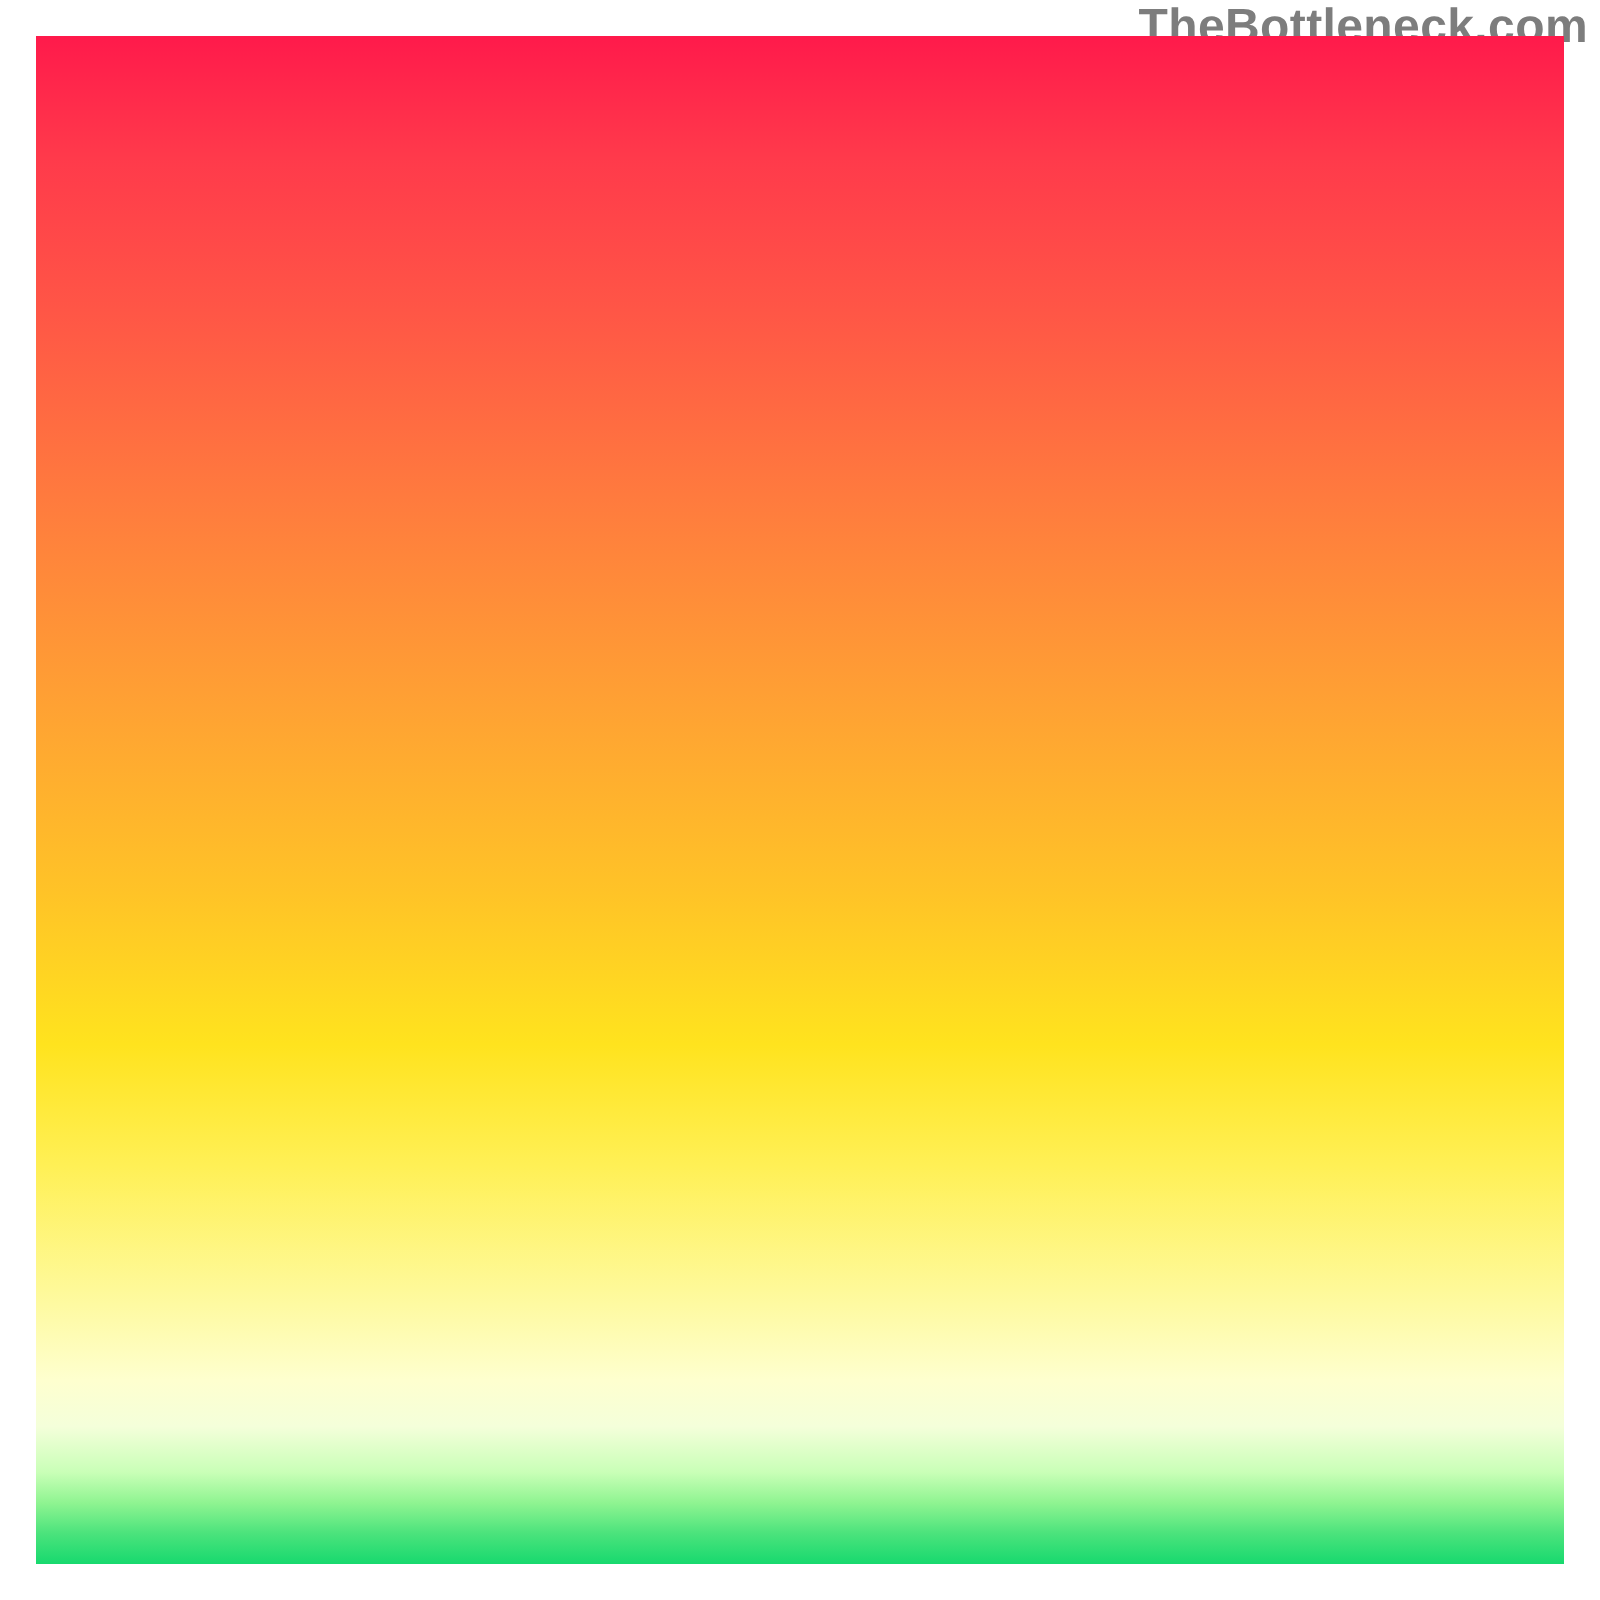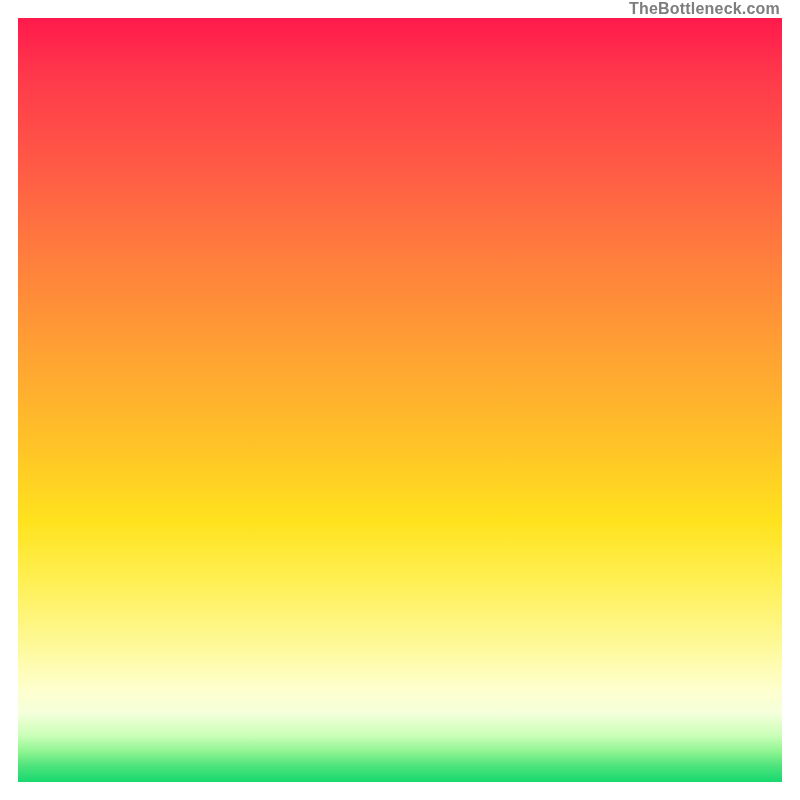--- a/index.html
+++ b/index.html
@@ -54,22 +54,22 @@
     stroke: #000;
     stroke-width: 2;
     fill: none;
   }
   .marker rect {
     fill: #d8564f;
   }
   .watermark {
     position: absolute;
     top: 0;
-    right: 20px;
-    font-size: 16px;
+    right: 6px;
+    font-size: 24px;
     font-weight: 600;
     color: #7d7d7d;
     letter-spacing: 0.2px;
     user-select: none;
   }
 </style>
 </head>
 <body>
 
 <div class="chart-wrap">

